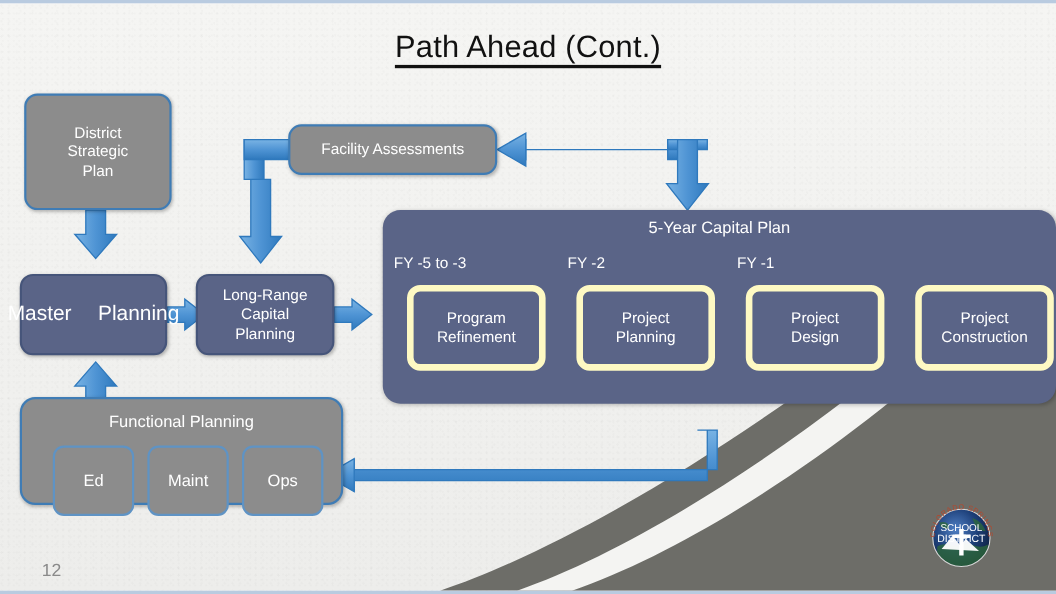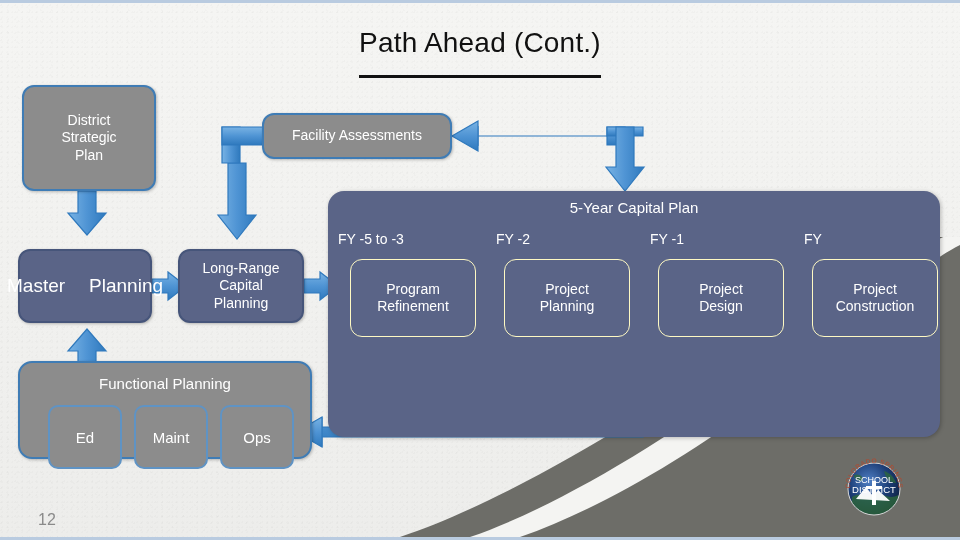--- a/index.html
+++ b/index.html
@@ -21,38 +21,38 @@
     box-sizing:border-box;
   }
   
   .swoosh{position:absolute;right:0;bottom:0;width:560px;height:300px;pointer-events:none;}
 
   
   .title{
     position:absolute;left:0;top:24px;width:960px;text-align:center;
     font-size:28px;color:#111;letter-spacing:.2px;
   }
-  .title span{border-bottom:3px solid #111;padding-bottom:17px;}
+  .title span{border-bottom:3px solid #111;padding-bottom:1px;}
 
   
   .box{
     position:absolute;box-sizing:border-box;
     display:flex;align-items:center;justify-content:center;text-align:center;
     color:#ffffff;line-height:1.25;
   }
   .gray{
     background:#8c8c8c;border:2px solid #3f7cb5;border-radius:12px;
     box-shadow:1px 1px 3px rgba(0,0,0,.25);
   }
   .slate{
     background:#5a6487;border:2px solid #46557a;border-radius:12px;
     box-shadow:1px 1px 3px rgba(0,0,0,.25);
   }
   .slate-white{
-    background:#5a6487;border:1px solid #fef9c3;border-radius:12px;
+    background:#5a6487;border:6px solid #fef9c3;border-radius:12px;
   }
   .panel{
     position:absolute;box-sizing:border-box;
     background:#5a6487;border-radius:16px;
     box-shadow:1px 1px 4px rgba(0,0,0,.25);
   }
   .panel-title{
     position:absolute;left:0;top:8px;width:100%;text-align:center;
     color:#fff;font-size:15px;
   }
@@ -174,27 +174,26 @@
     <div>Master</div>
     <div>Planning</div>
   </div>
 
   <div class="box slate" style="left:178px;top:246px;width:126px;height:74px;font-size:14px;flex-direction:column;">
     <div>Long-Range</div>
     <div>Capital</div>
     <div>Planning</div>
   </div>
 
-  <div class="panel" style="left:328px;top:188px;width:612px;height:246px;">
+  <div class="panel" style="left:348px;top:188px;width:612px;height:176px;">
     <div class="panel-title">5-Year Capital Plan</div>
 
     <div class="fy-label" style="left:10px;top:40px;width:150px;">FY -5 to -3</div>
     <div class="fy-label" style="left:168px;top:40px;width:140px;">FY -2</div>
     <div class="fy-label" style="left:322px;top:40px;width:140px;">FY -1</div>
-    <div class="fy-label" style="left:476px;top:40px;width:132px;">FY</div>
 
     <div class="box slate-white" style="left:22px;top:68px;width:126px;height:78px;font-size:14px;flex-direction:column;">
       <div>Program</div>
       <div>Refinement</div>
     </div>
     <div class="box slate-white" style="left:176px;top:68px;width:126px;height:78px;font-size:14px;flex-direction:column;">
       <div>Project</div>
       <div>Planning</div>
     </div>
     <div class="box slate-white" style="left:330px;top:68px;width:126px;height:78px;font-size:14px;flex-direction:column;">

